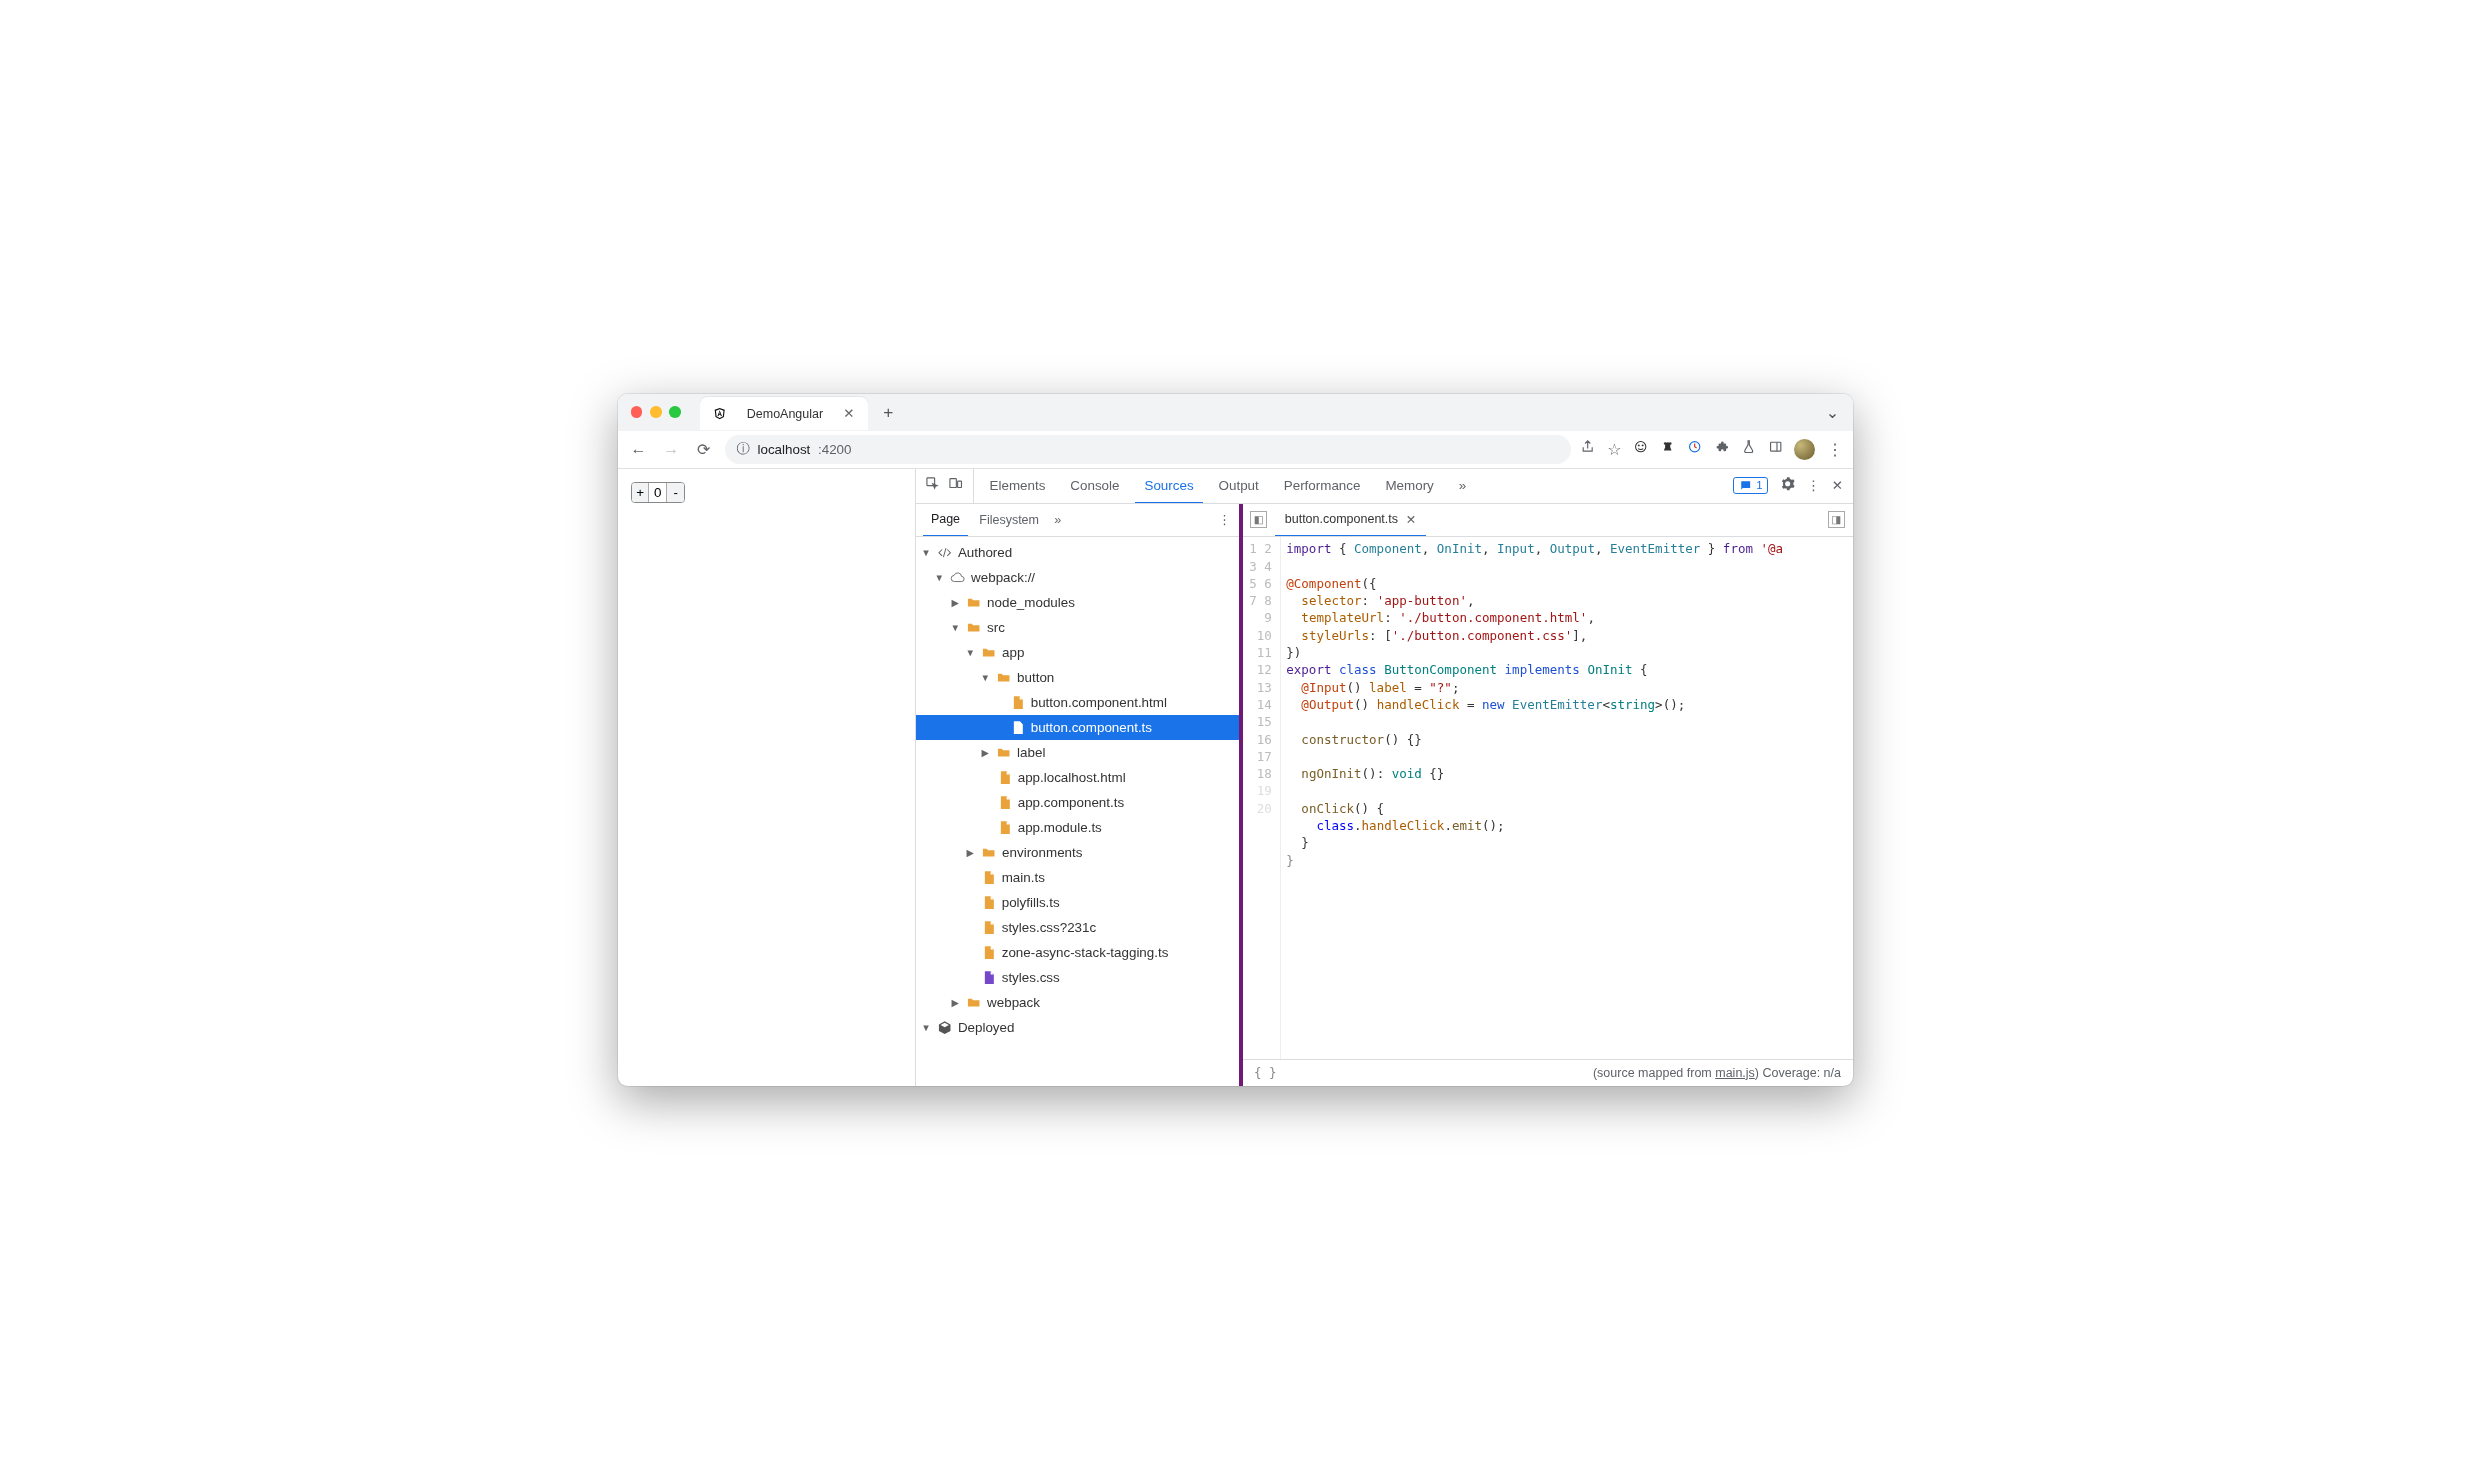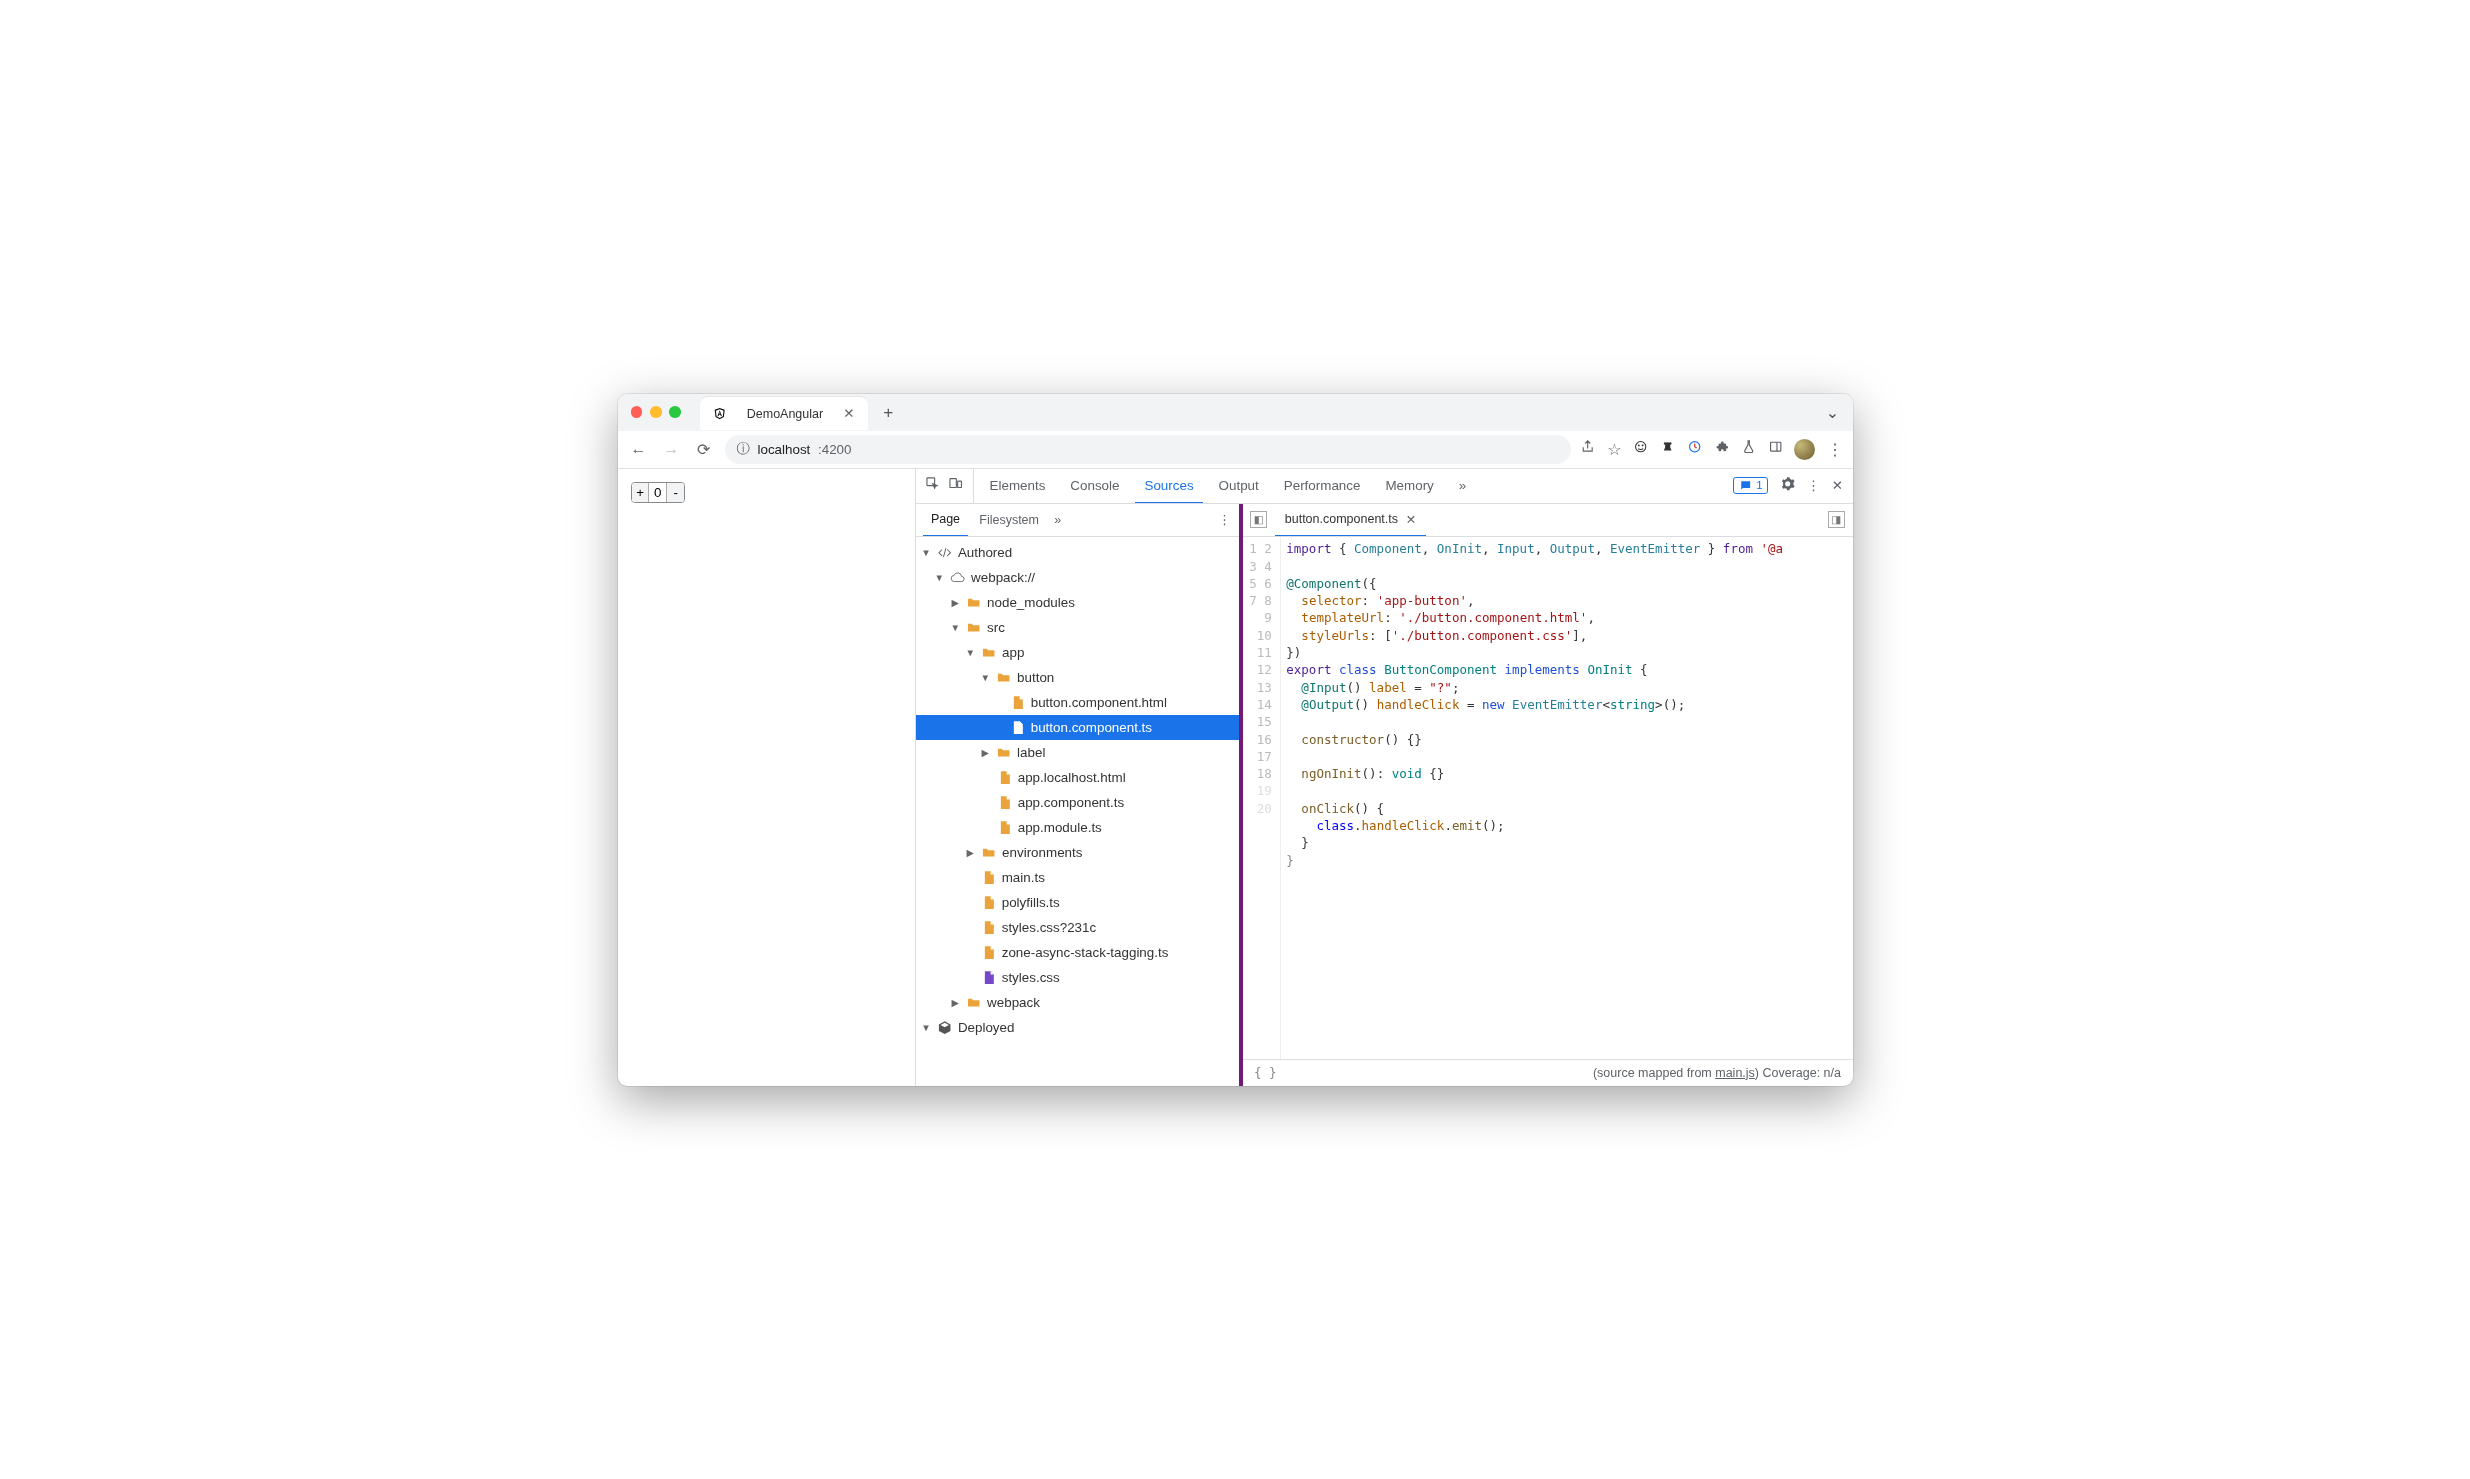--- a/index.html
+++ b/index.html
@@ -73,21 +73,21 @@
 .ed-tab { display:flex; align-items:center; gap:7.7px; font-size:12.5px; color:#333; height:100%; padding:0 9.6px; border-bottom:1.9px solid #1a73e8; cursor:pointer;}
 .ed-tab .close { color:#666; cursor:pointer;}
 .ed-tabs .toggle-sb.rt { margin-left:auto; margin-right:7.7px;}
 
 .code-area { flex:1; display:flex; font-family: Menlo, Consolas, monospace; font-size:12.5px; min-height:0; overflow:hidden;}
 .gutter { width:38px; text-align:right; color:#bbb; padding:3.8px 7.7px 3.8px 0; user-select:none; border-right:1px solid #eee; line-height:17.3px;}
 .gutter .fade { color:#ddd;}
 .code { flex:1; padding:3.8px 0 3.8px 5.8px; white-space:pre; overflow:auto; line-height:17.3px; color:#333;}
 .kw { color:#4c1d95;} 
 .kw2 { color:#1d4ed8;} 
-.dec { color:#0f766e;} 
+.dec { color:#c2410c;} 
 .type { color:#008080;}
 .cls { color:#267f99;}
 .fn { color:#795e26;}
 .prop { color:#aa5d00;}
 .str { color:#a31515;}
 .cm  { color:#888;}
 .this { color:#0000ff;}
 
 .statusbar { height:27px; border-top:1px solid #dadce0; display:flex; align-items:center; padding:0 11.5px; font-size:12.5px; color:#5f6368;}
 .statusbar .left { font-weight:normal; font-family:monospace; color:#888;}

